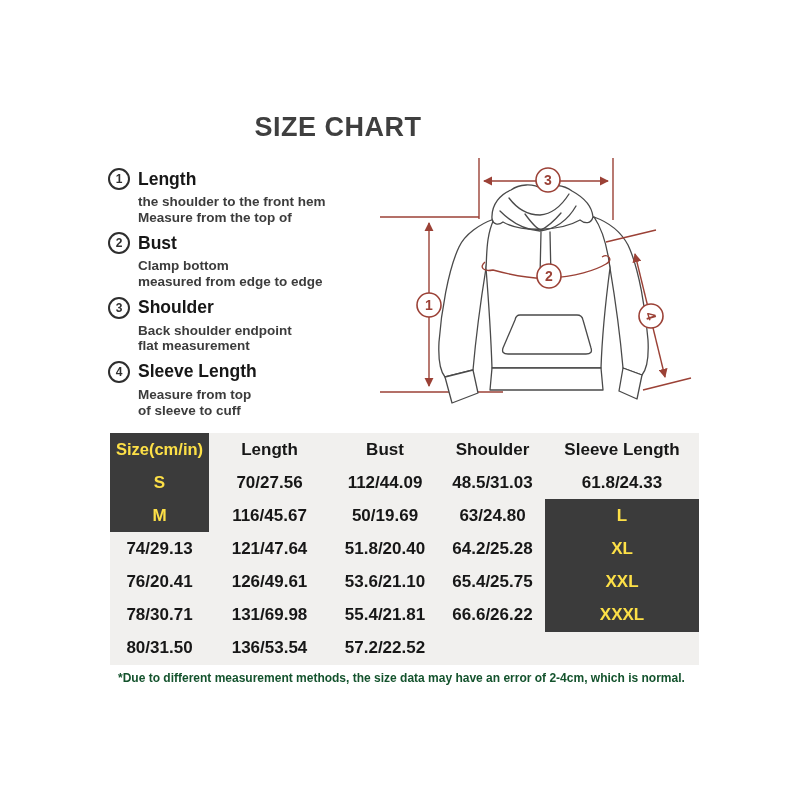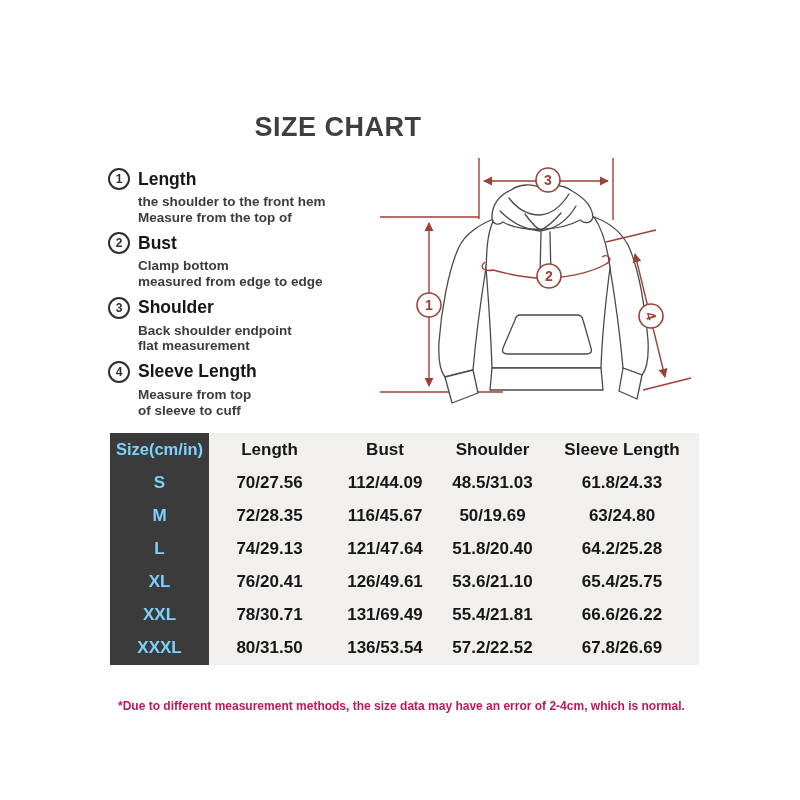--- a/index.html
+++ b/index.html
@@ -29,27 +29,27 @@
   
   .size-table{
     position:absolute;left:110px;top:433px;width:589px;height:232px;
     display:grid;grid-template-columns:99px 121px 110px 105px 154px;
     grid-template-rows:repeat(7,1fr);background:#f1f0ee;
   }
   .cell{
     display:flex;align-items:center;justify-content:center;
     font-size:17px;font-weight:700;color:#171717;white-space:nowrap;
   }
-  .cell.dark{background:#3b3b3b;color:#7dd3fc;}
+  .cell.dark{background:#3b3b3b;color:#fde047;}
   .cell.hdr{font-size:17px;}
   .cell.dark.hdr{font-size:16.5px;}
   
   .footnote{
     position:absolute;left:118px;top:671px;width:580px;
-    font-size:12px;font-weight:700;color:#be185d;margin-top:28px;
+    font-size:12px;font-weight:700;color:#14532d;
   }
 </style>
 </head>
 <body>
 
 <div class="page">
 
   <h1 class="title">SIZE CHART</h1>
 
   <div class="guide">
@@ -175,45 +175,43 @@
     <div class="cell hdr">Shoulder</div>
     <div class="cell hdr">Sleeve Length</div>
 
     <div class="cell dark">S</div>
     <div class="cell">70/27.56</div>
     <div class="cell">112/44.09</div>
     <div class="cell">48.5/31.03</div>
     <div class="cell">61.8/24.33</div>
 
     <div class="cell dark">M</div>
-    <div class="cell">72/28.35</div>
     <div class="cell">116/45.67</div>
     <div class="cell">50/19.69</div>
     <div class="cell">63/24.80</div>
 
     <div class="cell dark">L</div>
     <div class="cell">74/29.13</div>
     <div class="cell">121/47.64</div>
     <div class="cell">51.8/20.40</div>
     <div class="cell">64.2/25.28</div>
 
     <div class="cell dark">XL</div>
     <div class="cell">76/20.41</div>
     <div class="cell">126/49.61</div>
     <div class="cell">53.6/21.10</div>
     <div class="cell">65.4/25.75</div>
 
     <div class="cell dark">XXL</div>
     <div class="cell">78/30.71</div>
-    <div class="cell">131/69.49</div>
+    <div class="cell">131/69.98</div>
     <div class="cell">55.4/21.81</div>
     <div class="cell">66.6/26.22</div>
 
     <div class="cell dark">XXXL</div>
     <div class="cell">80/31.50</div>
     <div class="cell">136/53.54</div>
     <div class="cell">57.2/22.52</div>
-    <div class="cell">67.8/26.69</div>
   </div>
 
   <div class="footnote">*Due to different measurement methods, the size data may have an error of 2-4cm, which is normal.</div>
 
 </div>
 
 </body></html>

